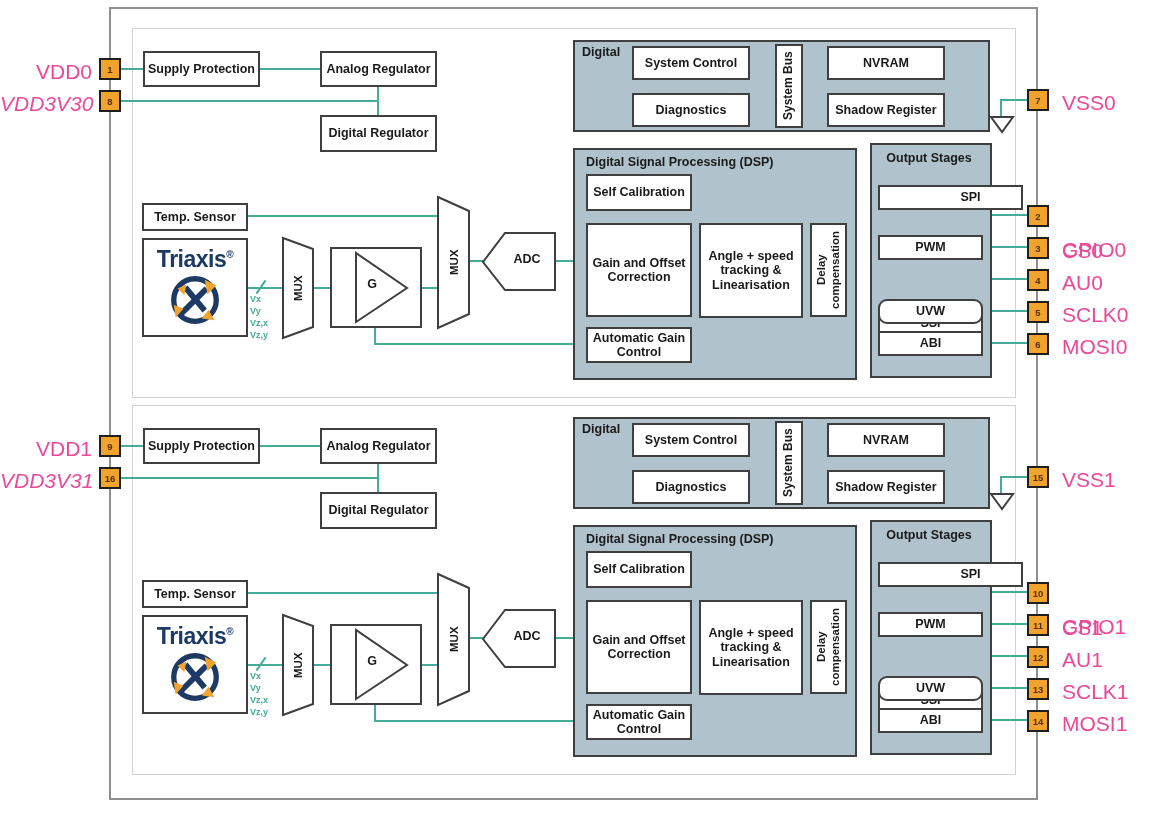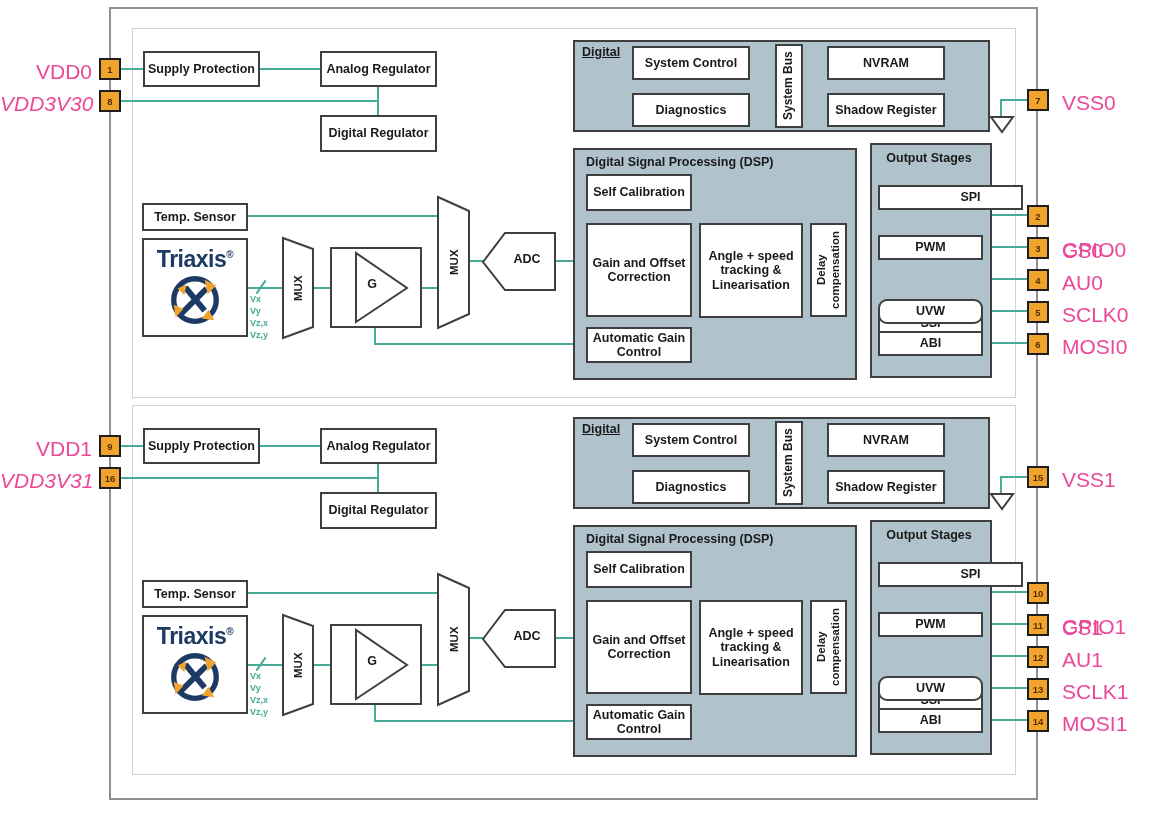--- a/index.html
+++ b/index.html
@@ -18,21 +18,21 @@
   .blocktitle{position:absolute;font-size:12.5px;font-weight:600;color:#1a1a1a;}
 
   .supply-protection{left:143px;top:51px;width:113px;height:32px;}
   .analog-regulator{left:320px;top:51px;width:113px;height:32px;}
   .digital-regulator{left:320px;top:115px;width:113px;height:33px;}
   .temp-sensor{left:142px;top:203px;width:102px;height:24px;}
   .triaxis-box{left:142px;top:238px;width:102px;height:95px;flex-direction:column;gap:1px;padding:0;}
   .g-box{left:330px;top:247px;width:88px;height:77px;background:#fff;border:2px solid #3f3f3f;position:absolute;}
 
   .digital-block{left:573px;top:40px;width:413px;height:88px;}
-  .digital-label{left:582px;top:45px;text-decoration:underline;}
+  .digital-label{left:582px;top:45px;}
   .system-control{left:632px;top:46px;width:114px;height:30px;}
   .diagnostics{left:632px;top:93px;width:114px;height:30px;}
   .system-bus{left:775px;top:44px;width:24px;height:80px;font-size:12px;}
   .nvram{left:827px;top:46px;width:114px;height:30px;}
   .shadow-register{left:827px;top:93px;width:114px;height:30px;}
 
   .dsp-block{left:573px;top:148px;width:280px;height:228px;}
   .dsp-title{left:586px;top:155px;}
   .self-calibration{left:586px;top:174px;width:102px;height:33px;}
   .gain-offset{left:586px;top:223px;width:102px;height:90px;}

